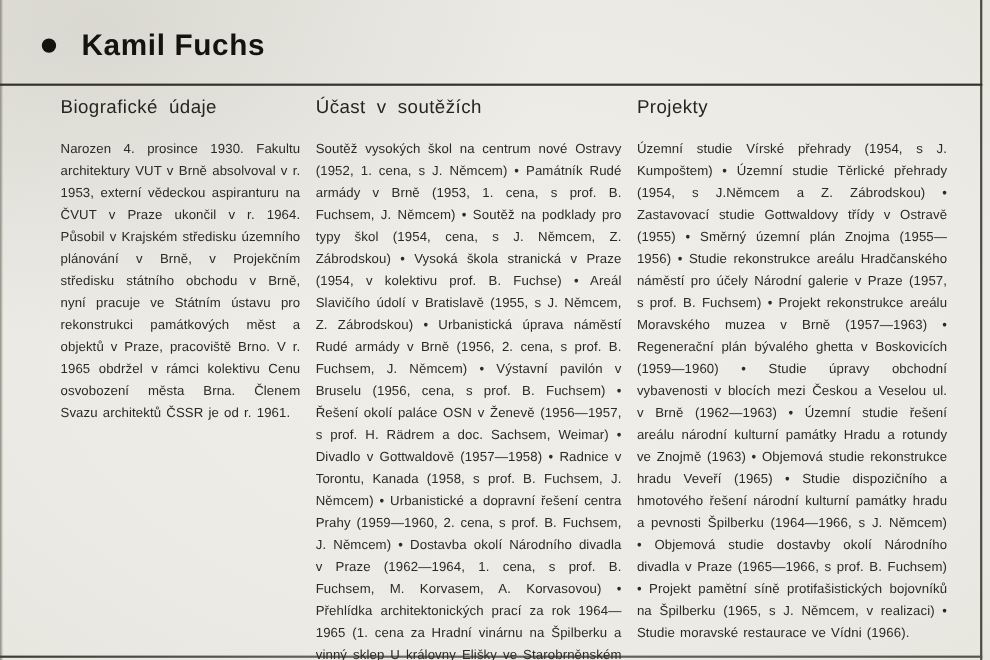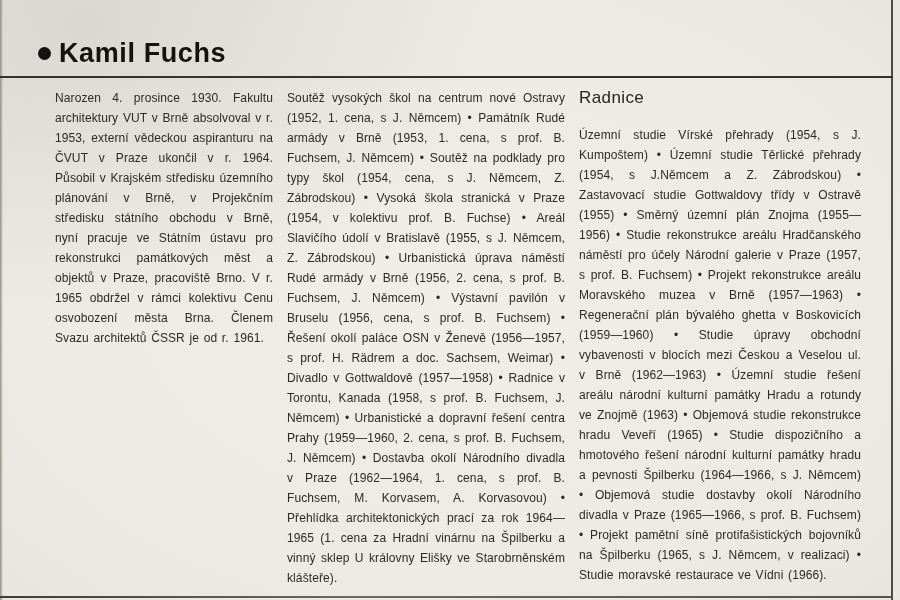--- a/index.html
+++ b/index.html
@@ -16,22 +16,22 @@
   }
   
   .edge-left   { position: absolute; left: 0; top: 0; width: 3px; height: 600px;
                  background: linear-gradient(to right, #8f8c81, rgba(143,140,129,0)); }
   .edge-right  { position: absolute; left: 891px; top: 0; width: 2px; height: 600px;
                  background: #4c4a41; }
   .edge-bottom { position: absolute; left: 0; top: 596px; width: 893px; height: 2px;
                  background: linear-gradient(to right, #3e3d35, #6b695f 40%, #55534a 100%); }
 
   .title-row {
-    position: absolute; top: 38px; left: 38px;
-    display: flex; align-items: center; gap: 8px;
+    position: absolute; top: 26px; left: 38px;
+    display: flex; align-items: center; gap: 23px;
   }
   .title-bullet {
     width: 13px; height: 13px; border-radius: 50%;
     background: #14130f; flex: 0 0 auto;
   }
   .page-title {
     margin: 0; font-size: 27px; font-weight: 700;
     letter-spacing: 0.6px; color: #14130f;
   }
   .title-divider {
@@ -69,27 +69,29 @@
   <div class="title-row">
     <span class="title-bullet"></span>
     <h1 class="page-title">Kamil Fuchs</h1>
   </div>
 
   <div class="title-divider"></div>
 
   <div class="columns">
 
     <div class="col">
+      <h2 class="col-heading">Biografické údaje</h2>
       <p class="col-text">Narozen 4. prosince 1930. Fakultu architektury VUT v Brně absolvoval v r. 1953, externí vědeckou aspiranturu na ČVUT v Praze ukončil v r. 1964. Působil v Krajském středisku územního plánování v Brně, v Projekčním středisku státního obchodu v Brně, nyní pracuje ve Státním ústavu pro rekonstrukci památkových měst a objektů v Praze, pracoviště Brno. V r. 1965 obdržel v rámci kolektivu Cenu osvobození města Brna. Členem Svazu architektů ČSSR je od r. 1961.</p>
     </div>
 
     <div class="col">
+      <h2 class="col-heading">Účast v soutěžích</h2>
       <p class="col-text">Soutěž vysokých škol na centrum nové Ostravy (1952, 1. cena, s J. Němcem) • Památník Rudé armády v Brně (1953, 1. cena, s prof. B. Fuchsem, J. Němcem) • Soutěž na podklady pro typy škol (1954, cena, s J. Němcem, Z. Zábrodskou) • Vysoká škola stranická v Praze (1954, v kolektivu prof. B. Fuchse) • Areál Slavičího údolí v Bratislavě (1955, s J. Němcem, Z. Zábrodskou) • Urbanistická úprava náměstí Rudé armády v Brně (1956, 2. cena, s prof. B. Fuchsem, J. Němcem) • Výstavní pavilón v Bruselu (1956, cena, s prof. B. Fuchsem) • Řešení okolí paláce OSN v Ženevě (1956—1957, s prof. H. Rädrem a doc. Sachsem, Weimar) • Divadlo v Gottwaldově (1957—1958) • Radnice v Torontu, Kanada (1958, s prof. B. Fuchsem, J. Němcem) • Urbanistické a dopravní řešení centra Prahy (1959—1960, 2. cena, s prof. B. Fuchsem, J. Němcem) • Dostavba okolí Národního divadla v Praze (1962—1964, 1. cena, s prof. B. Fuchsem, M. Korvasem, A. Korvasovou) • Přehlídka architektonických prací za rok 1964—1965 (1. cena za Hradní vinárnu na Špilberku a vinný sklep U královny Elišky ve Starobrněnském klášteře).</p>
     </div>
 
     <div class="col">
-      <h2 class="col-heading">Radnice</h2>
+      <h2 class="col-heading">Projekty</h2>
       <p class="col-text">Územní studie Vírské přehrady (1954, s J. Kumpoštem) • Územní studie Těrlické přehrady (1954, s J.Němcem a Z. Zábrodskou) • Zastavovací studie Gottwaldovy třídy v Ostravě (1955) • Směrný územní plán Znojma (1955—1956) • Studie rekonstrukce areálu Hradčanského náměstí pro účely Národní galerie v Praze (1957, s prof. B. Fuchsem) • Projekt rekonstrukce areálu Moravského muzea v Brně (1957—1963) • Regenerační plán bývalého ghetta v Boskovicích (1959—1960) • Studie úpravy obchodní vybavenosti v blocích mezi Českou a Veselou ul. v Brně (1962—1963) • Územní studie řešení areálu národní kulturní památky Hradu a rotundy ve Znojmě (1963) • Objemová studie rekonstrukce hradu Veveří (1965) • Studie dispozičního a hmotového řešení národní kulturní památky hradu a pevnosti Špilberku (1964—1966, s J. Němcem) • Objemová studie dostavby okolí Národního divadla v Praze (1965—1966, s prof. B. Fuchsem) • Projekt pamětní síně protifašistických bojovníků na Špilberku (1965, s J. Němcem, v realizaci) • Studie moravské restaurace ve Vídni (1966).</p>
     </div>
 
   </div>
 
 </div>
 
 </body></html>

